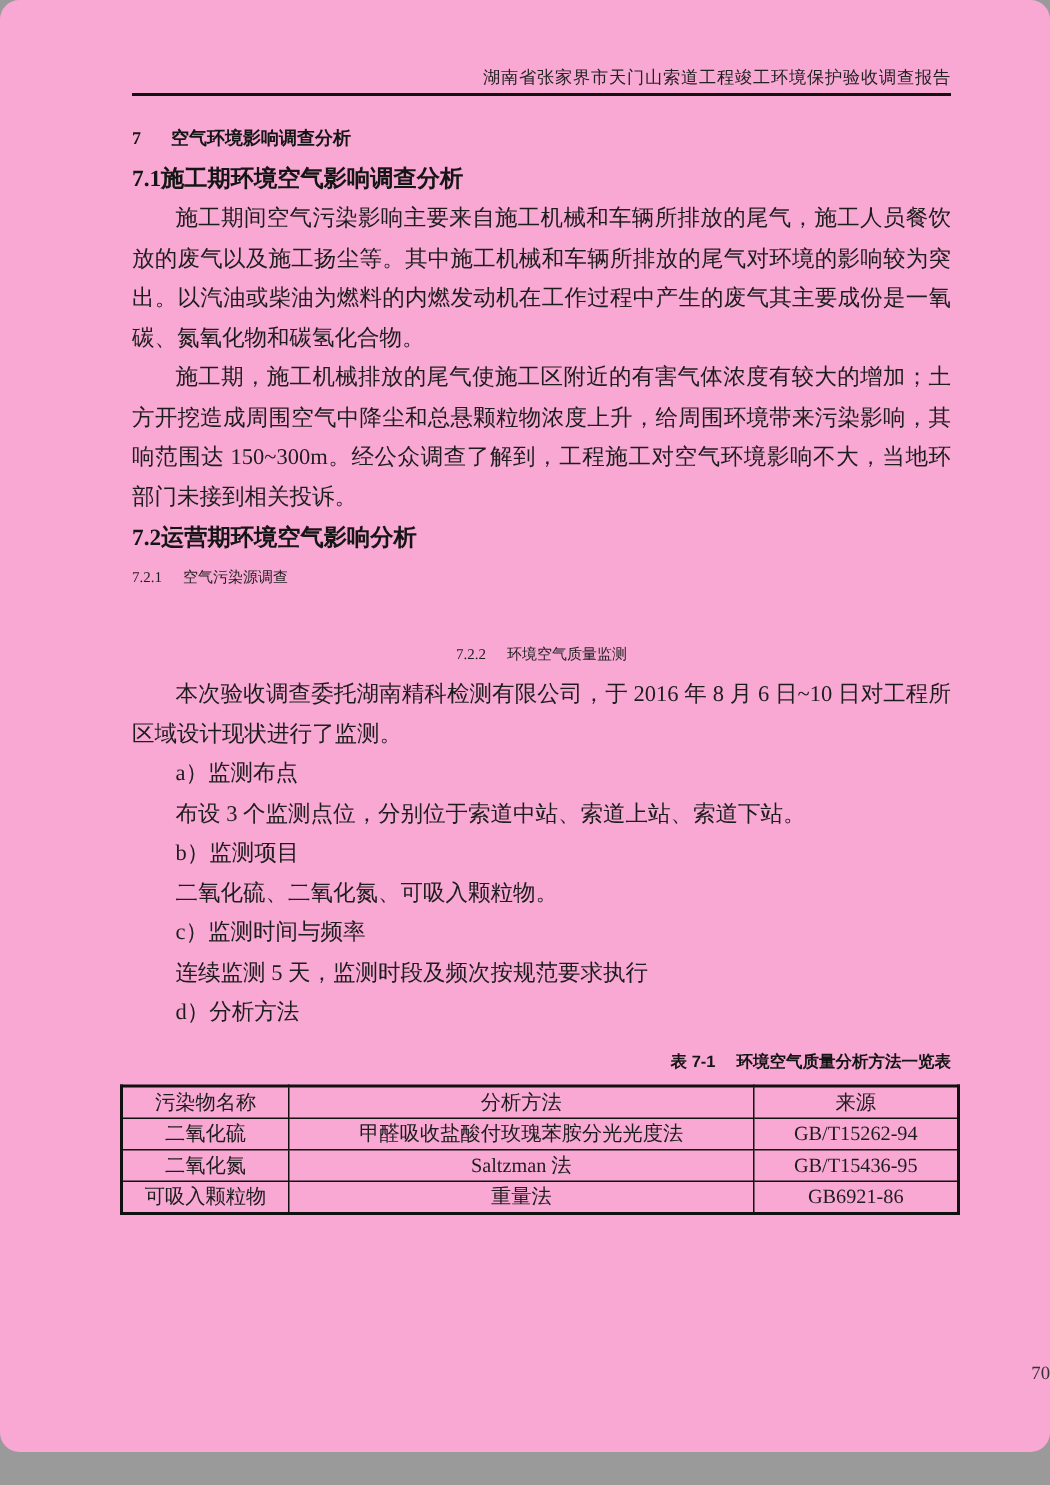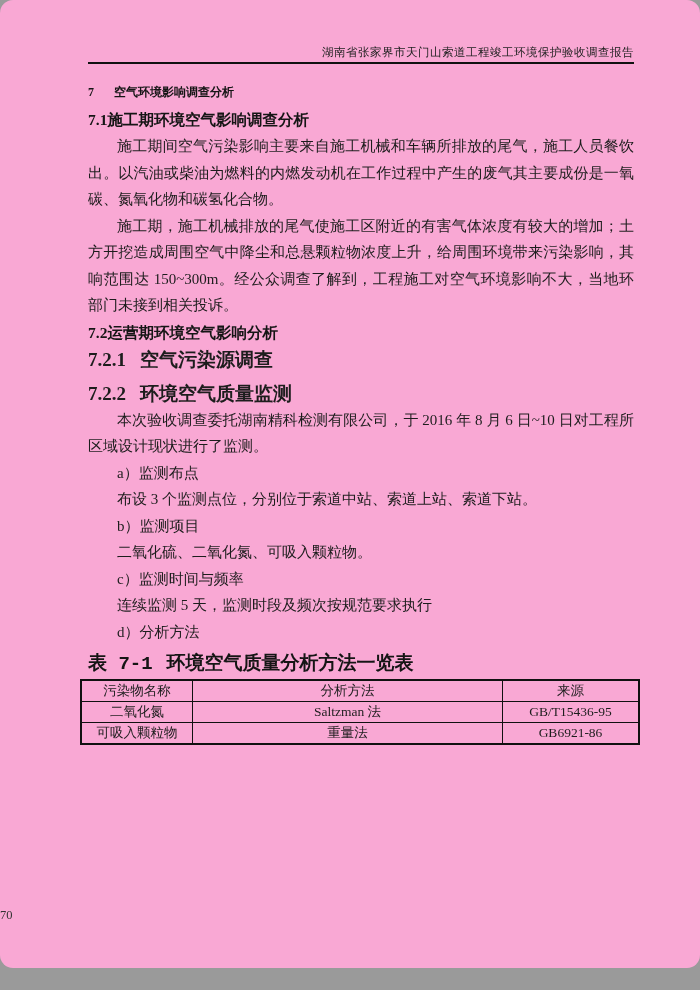--- a/index.html
+++ b/index.html
@@ -45,50 +45,50 @@
   .h-sub{
     height:27px;line-height:27px;
     font-family:"Liberation Sans","DejaVu Sans",sans-serif;
     font-weight:bold;
     font-size:15.5px;
     color:#151515;
   }
   .h-sub .hnum{font-family:"Liberation Serif","DejaVu Serif",serif;}
   .h-sub3{
     height:27px;line-height:27px;
-    font-size:19px;
-    font-weight:bold;
+    font-size:10px;
+    font-weight:normal;
     color:#1d1d1d;
   }
   .h-sub3 .hnum{margin-right:14px;}
 
   
   .bline{
     height:26.5px;line-height:26.5px;
     font-size:15px;
     white-space:nowrap;
     color:#1d1d1d;
   }
   .just{
     white-space:normal;
     text-align:justify;
     text-align-last:justify;
     overflow:hidden;
   }
   .ind{padding-left:29px;}
-  .mt20{margin-top:7px;}
+  .mt20{margin-top:24px;text-align:center;}
 
   
   .tbl-caption{
     margin-top:6px;
     height:26px;line-height:26px;
-    text-align:left;
-    font-family:Liberation Mono, monospace;
+    text-align:right;
+    font-family:Liberation Sans, sans-serif;
     font-weight:bold;
-    font-size:19px;
+    font-size:11px;
     color:#151515;
   }
   .tbl-caption .cap-label{margin-right:14px;}
 
   
   table.data{
     border-collapse:collapse;
     table-layout:fixed;
     width:542px;
     margin-left:-8px;
@@ -107,21 +107,21 @@
   }
   table.data{border:2px solid #111;}
   .colw1{width:106px;}
   .colw2{width:305px;}
   .colw3{width:131px;}
 
   .page-number{
     position:absolute;
     left:0;right:0;
     top:908px;
-    text-align:left;
+    text-align:right;
     font-size:12.5px;
     color:#333;
   }
 </style>
 </head>
 <body>
 
 <div class="page">
   <div class="content">
 
@@ -131,20 +131,21 @@
     <div class="h-main">
       <span class="hnum">7</span><span>空气环境影响调查分析</span>
     </div>
 
     <div class="h-sub">
       <span class="hnum">7.1</span><span>施工期环境空气影响调查分析</span>
     </div>
 
     <div>
       <div class="bline just ind">施工期间空气污染影响主要来自施工机械和车辆所排放的尾气，施工人员餐饮排</div>
+      <div class="bline just">放的废气以及施工扬尘等。其中施工机械和车辆所排放的尾气对环境的影响较为突</div>
       <div class="bline just">出。以汽油或柴油为燃料的内燃发动机在工作过程中产生的废气其主要成份是一氧化</div>
       <div class="bline">碳、氮氧化物和碳氢化合物。</div>
     </div>
 
     <div>
       <div class="bline just ind">施工期，施工机械排放的尾气使施工区附近的有害气体浓度有较大的增加；土石</div>
       <div class="bline just">方开挖造成周围空气中降尘和总悬颗粒物浓度上升，给周围环境带来污染影响，其影</div>
       <div class="bline just">响范围达 150~300m。经公众调查了解到，工程施工对空气环境影响不大，当地环保</div>
       <div class="bline">部门未接到相关投诉。</div>
     </div>
@@ -182,20 +183,25 @@
     </div>
 
     <table class="data">
       <tbody>
         <tr>
           <td class="colw1">污染物名称</td>
           <td class="colw2">分析方法</td>
           <td class="colw3">来源</td>
         </tr>
         <tr>
+          <td>二氧化硫</td>
+          <td>甲醛吸收盐酸付玫瑰苯胺分光光度法</td>
+          <td>GB/T15262-94</td>
+        </tr>
+        <tr>
           <td>二氧化氮</td>
           <td>Saltzman 法</td>
           <td>GB/T15436-95</td>
         </tr>
         <tr>
           <td>可吸入颗粒物</td>
           <td>重量法</td>
           <td>GB6921-86</td>
         </tr>
       </tbody>

